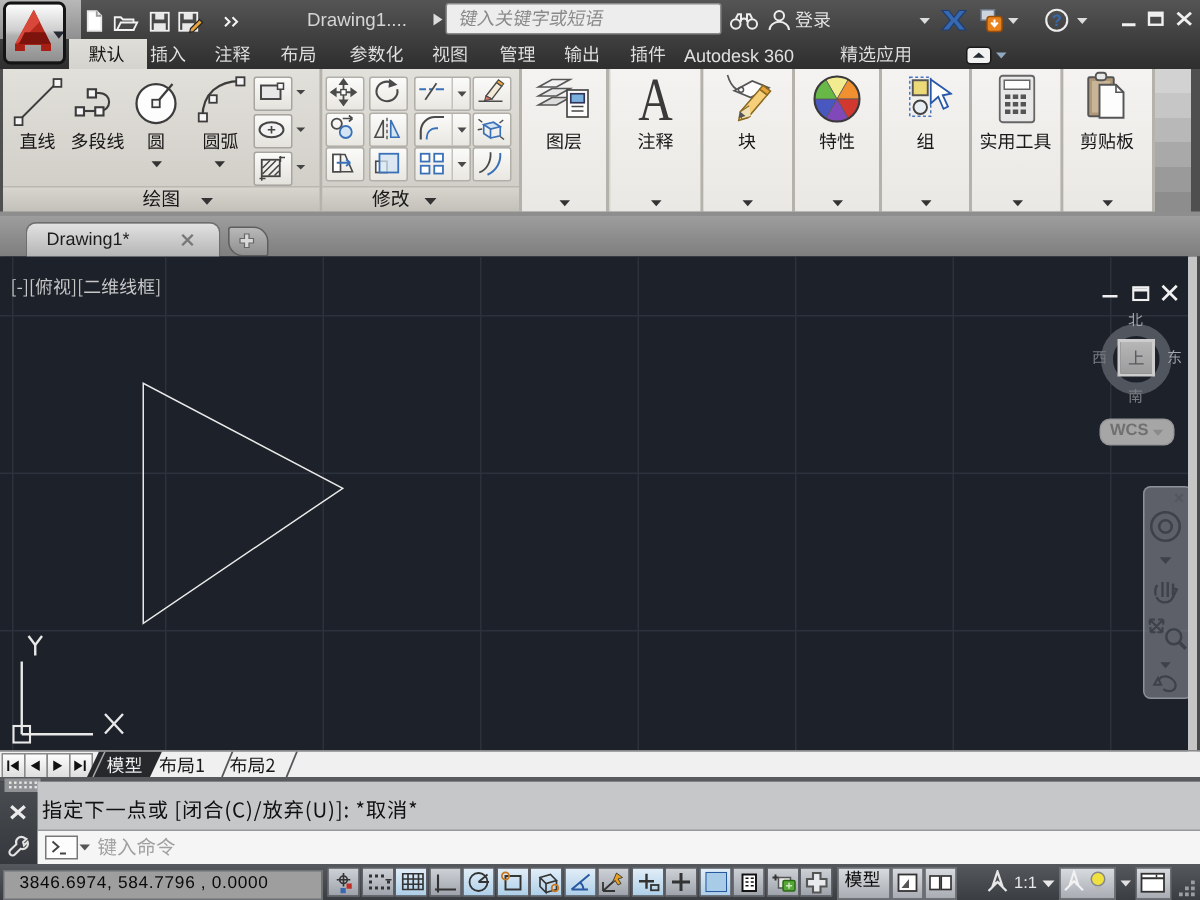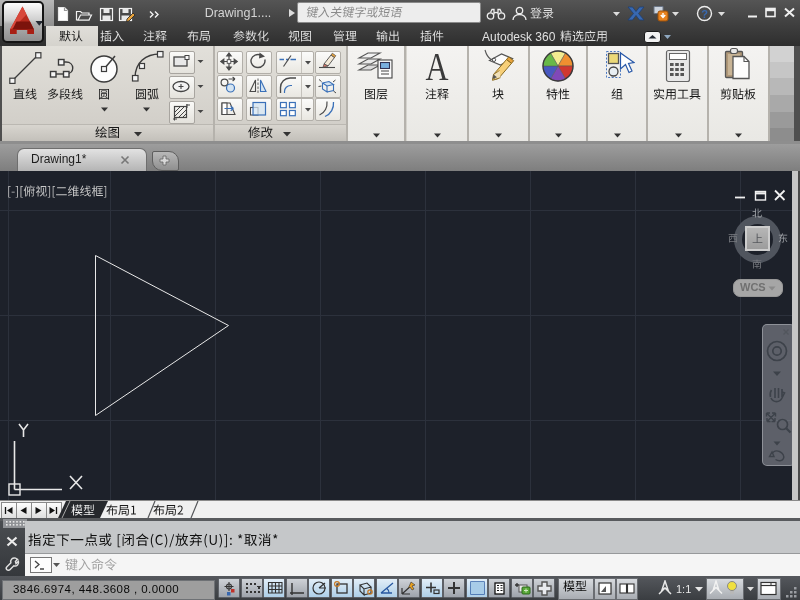--- a/index.html
+++ b/index.html
@@ -134,21 +134,21 @@
 <div style="position:absolute;left:419.5px;top:30px;width:25px;height:16px;">
     <svg width="25" height="16" viewBox="0 0 25 16">
       <path d="M8.8 7.6V8.4H10.2V10.1H8.3V4.1H11.4V3.3H8.3V1.8C9.2 1.7 10.1 1.5 10.8 1.3L10.3 0.6C9.0 1.0 6.7 1.2 4.8 1.3C4.9 1.5 5.0 1.8 5.1 2.1C5.8 2.0 6.7 2.0 7.5 1.9V3.3H4.4V4.1H7.5V10.1H5.5V8.4H7.0V7.7H5.5V6.2C6.0 6.0 6.6 5.9 7.0 5.7L6.6 5.0C6.1 5.2 5.4 5.5 4.7 5.7V11.5H5.5V10.9H10.2V11.5H11.0V5.4H8.8V6.1H10.2V7.6ZM1.9 0.5V2.9H0.6V3.7H1.9V6.5L0.4 6.9L0.7 7.7L1.9 7.4V10.5C1.9 10.6 1.9 10.6 1.8 10.6C1.6 10.6 1.3 10.7 0.9 10.6C1.0 10.9 1.1 11.3 1.1 11.5C1.8 11.5 2.2 11.4 2.4 11.3C2.7 11.2 2.8 10.9 2.8 10.5V7.1L4.1 6.7L4.0 5.9L2.8 6.2V3.7H3.9V2.9H2.8V0.5Z M15.8 6.5V7.3H19.2V11.5H20.1V7.3H23.4V6.5H20.1V3.8H22.9V2.9H20.1V0.6H19.2V2.9H17.6C17.8 2.4 17.9 1.8 18.0 1.3L17.2 1.1C16.9 2.7 16.4 4.2 15.7 5.2C15.9 5.3 16.3 5.5 16.5 5.7C16.8 5.1 17.1 4.5 17.4 3.8H19.2V6.5ZM15.2 0.5C14.6 2.3 13.5 4.1 12.4 5.3C12.5 5.5 12.8 6.0 12.9 6.2C13.3 5.8 13.6 5.3 14.0 4.8V11.5H14.9V3.4C15.3 2.6 15.7 1.7 16.1 0.8Z" fill="#e0e0e0"></path>
     </svg>
   </div>
 <div style="position:absolute;left:559.5px;top:30px;width:49px;height:16px;">
     <svg width="49" height="16" viewBox="0 0 49 16">
       <path d="M0.6 1.4C0.9 2.2 1.2 3.3 1.3 4.0L1.9 3.9C1.8 3.2 1.6 2.1 1.2 1.3ZM3.9 1.2C3.8 2.0 3.4 3.2 3.2 3.9L3.7 4.1C4.0 3.4 4.4 2.3 4.7 1.4ZM0.5 4.5V5.4H2.0C1.7 6.7 1.0 8.3 0.4 9.1C0.5 9.3 0.7 9.7 0.8 10.0C1.3 9.3 1.8 8.2 2.2 7.0V11.5H3.0V6.7C3.4 7.4 3.8 8.1 4.0 8.6L4.6 7.9C4.3 7.5 3.3 6.0 3.0 5.6V5.4H4.4V4.5H3.0V0.5H2.2V4.5ZM7.6 0.5V1.5H5.1V2.1H7.6V2.9H5.4V3.6H7.6V4.4H4.8V5.1H11.5V4.4H8.5V3.6H10.9V2.9H8.5V2.1H11.2V1.5H8.5V0.5ZM9.9 6.5V7.4H6.4V6.5ZM5.5 5.8V11.5H6.4V9.6H9.9V10.6C9.9 10.7 9.8 10.8 9.7 10.8C9.5 10.8 9.0 10.8 8.5 10.8C8.6 11.0 8.7 11.3 8.7 11.5C9.5 11.5 10.0 11.5 10.3 11.4C10.6 11.2 10.7 11.0 10.7 10.6V5.8ZM6.4 8.0H9.9V8.9H6.4Z M12.7 1.4C13.4 2.0 14.2 2.8 14.6 3.4L15.3 2.8C15.0 2.3 14.1 1.4 13.4 0.9ZM17.4 0.8C17.1 1.9 16.6 3.0 15.9 3.7C16.1 3.8 16.5 4.0 16.7 4.2C17.0 3.8 17.2 3.4 17.5 2.9H19.2V4.7H15.8V5.5H18.0C17.8 7.1 17.3 8.2 15.5 8.8C15.7 9.0 16.0 9.3 16.1 9.6C18.1 8.8 18.7 7.4 18.9 5.5H20.1V8.3C20.1 9.2 20.4 9.4 21.3 9.4C21.4 9.4 22.2 9.4 22.4 9.4C23.2 9.4 23.4 9.1 23.5 7.5C23.3 7.5 22.9 7.3 22.7 7.2C22.7 8.4 22.6 8.6 22.3 8.6C22.2 8.6 21.5 8.6 21.4 8.6C21.1 8.6 21.0 8.6 21.0 8.3V5.5H23.4V4.7H20.1V2.9H22.9V2.1H20.1V0.5H19.2V2.1H17.8C18.0 1.8 18.1 1.4 18.2 1.0ZM15.0 5.1H12.7V5.9H14.1V9.6C13.6 9.8 13.1 10.2 12.5 10.7L13.1 11.5C13.8 10.8 14.5 10.2 14.9 10.2C15.2 10.2 15.6 10.5 16.0 10.8C16.8 11.3 17.8 11.4 19.2 11.4C20.4 11.4 22.4 11.3 23.3 11.3C23.4 11.0 23.5 10.5 23.6 10.3C22.4 10.4 20.6 10.5 19.2 10.5C17.9 10.5 16.9 10.5 16.2 10.0C15.6 9.7 15.3 9.4 15.0 9.4Z M27.2 4.7C27.7 6.0 28.2 7.7 28.5 8.8L29.3 8.5C29.1 7.3 28.5 5.7 27.9 4.4ZM29.8 4.0C30.2 5.3 30.6 7.0 30.8 8.1L31.6 7.9C31.5 6.8 31.0 5.1 30.6 3.8ZM29.6 0.6C29.8 1.0 30.1 1.6 30.3 2.0H25.5V5.3C25.5 7.0 25.4 9.4 24.4 11.1C24.6 11.2 25.1 11.4 25.2 11.6C26.2 9.8 26.4 7.1 26.4 5.3V2.9H35.3V2.0H31.3C31.1 1.6 30.8 0.9 30.5 0.4ZM26.5 10.1V11.0H35.5V10.1H32.2C33.3 8.2 34.2 6.0 34.8 4.1L33.8 3.7C33.4 5.8 32.4 8.2 31.3 10.1Z M37.8 1.3V5.7C37.8 7.4 37.7 9.5 36.4 11.0C36.6 11.1 36.9 11.4 37.1 11.6C38.0 10.6 38.4 9.2 38.6 7.8H41.6V11.4H42.5V7.8H45.8V10.3C45.8 10.5 45.7 10.6 45.4 10.6C45.2 10.6 44.4 10.6 43.5 10.6C43.7 10.8 43.8 11.2 43.9 11.4C45.0 11.5 45.7 11.4 46.1 11.3C46.5 11.2 46.6 10.9 46.6 10.3V1.3ZM38.7 2.2H41.6V4.1H38.7ZM45.8 2.2V4.1H42.5V2.2ZM38.7 5.0H41.6V7.0H38.7C38.7 6.5 38.7 6.1 38.7 5.7ZM45.8 5.0V7.0H42.5V5.0Z" fill="#e0e0e0"></path>
     </svg>
   </div>
-<div class="abs" style="left:482px;top:30px;width:84px;color:#e0e0e0;font-size:12px;">Autodesk 360</div>
+<div class="abs" style="left:456px;top:30px;width:84px;color:#e0e0e0;font-size:12px;">Autodesk 360</div>
 <div class="abs" style="left:644px;top:31px;width:15px;height:10px;background:#f2f2f2;border:1px solid #1a1a1a;border-radius:3px;">
     <svg width="15" height="10">
       <path d="M3.5 6.5 l4-3.5 4 3.5 z" fill="#252a33"></path>
     </svg>
   </div>
 <svg class="abs" style="left:663px;top:34px" width="9" height="6">
     <path d="M1 1 l3.5 4 3.5-4 z" fill="#8fa8c0"></path>
   </svg>
 
 <div class="abs" style="left:0;top:46px;width:800px;height:98px;background:#d5d3cd;"></div>
@@ -718,21 +718,21 @@
       <path d="M11.3 1.3C10.3 1.8 8.6 2.3 7.0 2.6V0.6H6.0V4.4C6.0 5.6 6.4 5.9 7.9 5.9C8.3 5.9 10.7 5.9 11.1 5.9C12.4 5.9 12.8 5.5 12.9 3.6C12.6 3.6 12.2 3.4 12.0 3.3C11.9 4.7 11.8 5.0 11.0 5.0C10.5 5.0 8.4 5.0 8.0 5.0C7.1 5.0 7.0 4.9 7.0 4.4V3.4C8.7 3.1 10.7 2.6 12.1 2.1ZM6.9 10.1H11.3V11.5H6.9ZM6.9 9.2V7.9H11.3V9.2ZM6.0 7.0V12.9H6.9V12.3H11.3V12.9H12.3V7.0ZM2.5 0.5V3.3H0.6V4.2H2.5V7.1L0.4 7.7L0.7 8.7L2.5 8.2V11.8C2.5 12.0 2.4 12.0 2.2 12.0C2.1 12.0 1.5 12.0 0.9 12.0C1.0 12.3 1.1 12.7 1.2 12.9C2.1 13.0 2.6 12.9 3.0 12.8C3.3 12.6 3.5 12.3 3.5 11.8V7.9L5.3 7.3L5.1 6.4L3.5 6.8V4.2H5.1V3.3H3.5V0.5Z M17.1 6.8C16.8 9.2 16.1 11.2 14.6 12.3C14.8 12.5 15.2 12.8 15.4 13.0C16.3 12.2 17.0 11.2 17.4 9.9C18.7 12.3 20.7 12.7 23.5 12.7H26.7C26.7 12.4 26.9 12.0 27.1 11.7C26.4 11.7 24.1 11.7 23.6 11.7C22.8 11.7 22.0 11.7 21.4 11.6V8.8H25.4V7.9H21.4V5.7H24.8V4.7H16.9V5.7H20.3V11.3C19.2 10.9 18.4 10.1 17.8 8.7C18.0 8.1 18.1 7.5 18.1 6.9ZM19.9 0.7C20.1 1.1 20.3 1.6 20.5 2.1H15.2V5.0H16.2V3.0H25.5V5.0H26.5V2.1H21.6C21.5 1.6 21.1 0.9 20.9 0.4Z M28.9 1.5V2.6H34.2V12.9H35.2V5.8C36.8 6.6 38.6 7.7 39.5 8.5L40.2 7.6C39.2 6.8 37.0 5.5 35.4 4.8L35.2 5.0V2.6H41.0V1.5Z M42.9 6.1V7.2H55.3V6.1Z M59.6 5.6H66.7V8.0H59.6ZM61.0 10.2C61.2 11.0 61.3 12.2 61.3 12.8L62.3 12.7C62.3 12.1 62.2 10.9 61.9 10.1ZM63.8 10.2C64.2 11.0 64.6 12.1 64.7 12.8L65.7 12.6C65.6 11.9 65.1 10.8 64.7 10.0ZM66.5 10.1C67.2 10.9 68.0 12.1 68.3 12.9L69.2 12.4C68.9 11.7 68.1 10.6 67.4 9.7ZM58.8 9.8C58.4 10.8 57.7 11.9 57.0 12.5L57.9 12.9C58.6 12.2 59.3 11.1 59.7 10.0ZM58.6 4.6V9.0H67.7V4.6H63.6V2.9H68.7V2.0H63.6V0.5H62.5V4.6Z M79.8 1.2C80.7 1.6 81.7 2.2 82.2 2.7L82.8 2.0C82.3 1.5 81.3 0.9 80.4 0.6ZM71.3 11.0 71.5 12.0C73.1 11.7 75.3 11.2 77.4 10.7L77.3 9.8C75.1 10.2 72.8 10.7 71.3 11.0ZM73.1 5.8H75.9V8.1H73.1ZM72.2 4.9V9.0H76.9V4.9ZM71.4 2.7V3.7H78.1C78.2 5.9 78.5 7.9 79.0 9.5C78.1 10.6 77.0 11.5 75.8 12.2C76.0 12.4 76.4 12.8 76.6 13.0C77.6 12.3 78.6 11.5 79.4 10.6C80.0 12.1 80.8 13.0 81.9 13.0C82.9 13.0 83.3 12.3 83.5 10.0C83.2 9.9 82.8 9.6 82.6 9.4C82.5 11.2 82.4 11.9 82.0 11.9C81.3 11.9 80.7 11.1 80.2 9.7C81.2 8.3 82.0 6.7 82.6 4.9L81.6 4.7C81.2 6.1 80.6 7.3 79.8 8.4C79.5 7.1 79.3 5.5 79.1 3.7H83.1V2.7H79.1C79.0 2.0 79.0 1.3 79.0 0.6H78.0C78.0 1.3 78.0 2.0 78.0 2.7Z M89.7 14.2H92.3V13.5H90.6V1.9H92.3V1.2H89.7Z M94.6 3.6V13.0H95.6V3.6ZM94.8 1.2C95.4 1.8 96.2 2.6 96.5 3.2L97.3 2.6C97.0 2.1 96.2 1.3 95.6 0.7ZM101.0 3.2V5.0H96.7V5.9H100.4C99.5 7.4 97.9 8.8 96.0 9.8C96.3 9.9 96.6 10.3 96.7 10.5C98.5 9.5 99.9 8.3 101.0 6.8V10.5C101.0 10.7 100.9 10.8 100.7 10.8C100.5 10.8 99.7 10.8 98.9 10.8C99.1 11.0 99.2 11.5 99.3 11.7C100.3 11.7 101.0 11.7 101.5 11.6C101.9 11.4 102.0 11.1 102.0 10.5V5.9H103.9V5.0H102.0V3.2ZM98.2 1.3V2.2H104.7V11.7C104.7 11.9 104.7 11.9 104.5 11.9C104.3 11.9 103.6 11.9 103.0 11.9C103.1 12.2 103.3 12.6 103.3 12.9C104.2 12.9 104.8 12.9 105.2 12.7C105.6 12.5 105.7 12.2 105.7 11.7V1.3Z M114.5 0.5C113.1 2.6 110.6 4.4 108.0 5.4C108.3 5.6 108.6 6.0 108.8 6.3C109.5 6.0 110.2 5.6 110.8 5.2V5.9H117.7V5.0C118.4 5.4 119.1 5.8 119.9 6.2C120.0 5.9 120.3 5.5 120.6 5.3C118.4 4.4 116.5 3.2 114.9 1.6L115.4 1.0ZM111.2 5.0C112.4 4.2 113.4 3.3 114.3 2.3C115.3 3.4 116.4 4.2 117.6 5.0ZM110.1 7.5V12.9H111.2V12.2H117.4V12.9H118.5V7.5ZM111.2 11.2V8.4H117.4V11.2Z M124.8 14.5 125.6 14.2C124.4 12.3 123.9 10.0 123.9 7.7C123.9 5.4 124.4 3.1 125.6 1.2L124.8 0.8C123.6 2.9 122.8 5.0 122.8 7.7C122.8 10.3 123.6 12.5 124.8 14.5Z M131.8 12.1C133.1 12.1 134.1 11.5 134.9 10.6L134.2 9.8C133.6 10.5 132.8 11.0 131.9 11.0C130.0 11.0 128.8 9.4 128.8 6.9C128.8 4.4 130.1 2.9 131.9 2.9C132.8 2.9 133.4 3.3 134.0 3.8L134.6 3.0C134.1 2.4 133.1 1.8 131.9 1.8C129.4 1.8 127.5 3.7 127.5 6.9C127.5 10.2 129.4 12.1 131.8 12.1Z M137.3 14.5C138.5 12.5 139.3 10.3 139.3 7.7C139.3 5.0 138.5 2.9 137.3 0.8L136.5 1.2C137.7 3.1 138.3 5.4 138.3 7.7C138.3 10.0 137.7 12.3 136.5 14.2Z M141.3 14.3H142.2L146.2 1.2H145.3Z M149.8 0.8C150.1 1.4 150.4 2.1 150.5 2.6L151.4 2.3C151.3 1.8 151.0 1.1 150.7 0.5ZM147.6 2.7V3.7H149.2V6.5C149.2 8.4 149.0 10.5 147.4 12.3C147.6 12.5 147.9 12.7 148.1 12.9C149.9 11.0 150.2 8.7 150.2 6.5V6.4H152.0C151.9 10.1 151.8 11.4 151.6 11.7C151.5 11.9 151.4 11.9 151.2 11.9C151.0 11.9 150.5 11.9 149.9 11.9C150.1 12.1 150.2 12.5 150.2 12.8C150.8 12.8 151.3 12.8 151.7 12.8C152.0 12.8 152.2 12.7 152.5 12.4C152.8 11.9 152.9 10.4 153.0 5.9C153.0 5.8 153.0 5.5 153.0 5.5H150.2V3.7H153.6V2.7ZM155.5 4.0H158.0C157.7 5.7 157.3 7.2 156.7 8.4C156.1 7.2 155.7 5.7 155.4 4.1ZM155.3 0.5C154.9 2.9 154.1 5.1 153.0 6.5C153.3 6.7 153.6 7.1 153.8 7.3C154.2 6.8 154.5 6.3 154.8 5.6C155.1 7.0 155.5 8.3 156.1 9.4C155.3 10.6 154.3 11.4 152.8 12.1C153.0 12.3 153.3 12.8 153.4 13.0C154.8 12.3 155.8 11.4 156.6 10.4C157.4 11.5 158.3 12.3 159.4 12.9C159.6 12.7 159.9 12.3 160.1 12.1C158.9 11.5 158.0 10.6 157.3 9.4C158.1 8.0 158.7 6.2 159.0 4.0H160.0V3.1H155.8C156.0 2.3 156.2 1.5 156.3 0.7Z M163.3 6.3C163.8 6.2 164.5 6.1 171.6 5.8C171.9 6.1 172.1 6.4 172.3 6.6L173.3 6.1C172.5 5.3 171.1 4.0 169.9 3.1L169.1 3.6C169.6 4.0 170.2 4.5 170.7 5.0L164.8 5.2C165.7 4.5 166.6 3.8 167.3 2.9H173.9V2.0H168.7C168.5 1.5 168.1 0.9 167.8 0.4L166.9 0.7C167.1 1.1 167.4 1.6 167.5 2.0H161.9V2.9H166.0C165.1 3.8 164.2 4.6 163.9 4.8C163.5 5.1 163.2 5.3 163.0 5.3C163.1 5.6 163.2 6.1 163.3 6.3ZM169.7 6.6V8.2H165.9V6.7H164.9V8.2H161.8V9.2H164.9C164.7 10.2 164.0 11.4 161.7 12.2C161.9 12.4 162.2 12.7 162.3 13.0C165.0 12.0 165.7 10.6 165.9 9.2H169.7V12.9H170.8V9.2H173.9V8.2H170.8V6.6Z M178.4 14.5 179.2 14.2C178.0 12.3 177.5 10.0 177.5 7.7C177.5 5.4 178.0 3.1 179.2 1.2L178.4 0.8C177.2 2.9 176.5 5.0 176.5 7.7C176.5 10.3 177.2 12.5 178.4 14.5Z M185.3 12.1C187.3 12.1 188.8 11.0 188.8 7.8V2.0H187.6V7.8C187.6 10.2 186.6 11.0 185.3 11.0C184.0 11.0 182.9 10.2 182.9 7.8V2.0H181.7V7.8C181.7 11.0 183.2 12.1 185.3 12.1Z M192.1 14.5C193.3 12.5 194.0 10.3 194.0 7.7C194.0 5.0 193.3 2.9 192.1 0.8L191.3 1.2C192.4 3.1 193.0 5.4 193.0 7.7C193.0 10.0 192.4 12.3 191.3 14.2Z M196.3 14.2H199.0V1.2H196.3V1.9H198.1V13.5H196.3Z M202.9 6.6C203.4 6.6 203.8 6.2 203.8 5.7C203.8 5.1 203.4 4.7 202.9 4.7C202.4 4.7 202.0 5.1 202.0 5.7C202.0 6.2 202.4 6.6 202.9 6.6ZM202.9 12.1C203.4 12.1 203.8 11.7 203.8 11.1C203.8 10.6 203.4 10.2 202.9 10.2C202.4 10.2 202.0 10.6 202.0 11.1C202.0 11.7 202.4 12.1 202.9 12.1Z M211.1 5.5 212.2 4.2 213.2 5.5 213.8 5.1 213.0 3.7 214.4 3.1 214.2 2.4 212.7 2.8 212.5 1.1H211.8L211.7 2.8L210.1 2.4L209.9 3.1L211.4 3.7L210.5 5.1Z M227.4 3.0C227.1 5.0 226.5 6.8 225.8 8.2C225.1 6.7 224.6 5.0 224.3 3.0ZM222.8 2.1V3.0H223.4C223.8 5.4 224.4 7.5 225.2 9.2C224.4 10.5 223.4 11.5 222.4 12.2C222.6 12.4 222.9 12.7 223.1 13.0C224.0 12.3 225.0 11.4 225.7 10.2C226.4 11.3 227.2 12.2 228.3 12.9C228.4 12.6 228.7 12.2 229.0 12.1C227.9 11.4 227.0 10.5 226.3 9.3C227.4 7.4 228.1 5.1 228.5 2.2L227.8 2.0L227.7 2.1ZM216.4 10.1 216.7 11.1 220.7 10.4V12.9H221.7V10.2L222.9 10.0L222.9 9.1L221.7 9.3V2.1H222.7V1.2H216.6V2.1H217.5V10.0ZM218.4 2.1H220.7V4.0H218.4ZM218.4 4.9H220.7V6.8H218.4ZM218.4 7.7H220.7V9.5L218.4 9.8Z M241.7 0.9C241.3 1.7 240.7 2.8 240.2 3.5L241.1 3.8C241.6 3.2 242.2 2.2 242.6 1.3ZM234.8 1.4C235.3 2.2 235.9 3.2 236.1 3.9L237.0 3.5C236.8 2.8 236.2 1.8 235.6 1.0ZM231.2 1.4C232.0 1.8 233.0 2.5 233.5 3.0L234.1 2.2C233.6 1.8 232.6 1.1 231.8 0.7ZM230.5 5.0C231.4 5.4 232.4 6.1 232.9 6.6L233.5 5.8C233.0 5.3 232.0 4.7 231.1 4.3ZM231.0 12.2 231.8 12.8C232.5 11.5 233.4 9.8 234.0 8.4L233.2 7.8C232.6 9.3 231.6 11.1 231.0 12.2ZM236.1 7.7H241.1V9.1H236.1ZM236.1 6.8V5.3H241.1V6.8ZM238.2 0.5V4.4H235.1V13.0H236.1V10.0H241.1V11.7C241.1 11.9 241.1 11.9 240.8 11.9C240.6 11.9 239.9 11.9 239.1 11.9C239.3 12.2 239.4 12.6 239.5 12.9C240.5 12.9 241.2 12.9 241.6 12.7C242.0 12.6 242.1 12.2 242.1 11.7V4.4H239.2V0.5Z M246.2 5.5 247.3 4.2 248.3 5.5 248.9 5.1 248.1 3.7 249.5 3.1 249.3 2.4 247.8 2.8 247.6 1.1H246.9L246.8 2.8L245.2 2.4L245.0 3.1L246.5 3.7L245.6 5.1Z" fill="#111"></path>
     </svg>
   </div>
 <div style="position:absolute;left:65px;top:558px;width:53px;height:17px;">
     <svg width="53" height="17" viewBox="0 0 53 17">
       <path d="M0.7 6.9V7.8H2.1V10.4C2.1 11.0 1.7 11.4 1.5 11.6C1.7 11.8 1.9 12.1 2.0 12.3C2.2 12.1 2.5 11.8 4.5 10.4C4.4 10.3 4.3 9.9 4.3 9.7L3.0 10.5V7.8H4.4V6.9H3.0V5.2H4.3V4.3H1.2C1.5 3.9 1.8 3.4 2.1 2.9H4.3V2.0H2.4C2.6 1.6 2.8 1.1 2.9 0.7L2.0 0.5C1.7 1.8 1.1 3.1 0.3 3.9C0.5 4.1 0.8 4.5 0.9 4.7L1.2 4.4V5.2H2.1V6.9ZM7.5 1.5V2.3H9.1V3.3H7.2V4.1H9.1V5.1H7.5V5.8H9.1V6.8H7.5V7.6H9.1V8.7H7.1V9.4H9.1V11.0H9.8V9.4H12.2V8.7H9.8V7.6H12.0V6.8H9.8V5.8H11.8V4.1H12.5V3.3H11.8V1.5H9.8V0.6H9.1V1.5ZM9.8 4.1H11.0V5.1H9.8ZM9.8 3.3V2.3H11.0V3.3ZM4.8 6.1C4.8 6.1 4.9 6.0 5.0 5.9H6.3C6.2 7.0 6.1 7.9 5.8 8.7C5.6 8.2 5.5 7.7 5.3 7.1L4.7 7.4C4.9 8.3 5.2 9.0 5.5 9.6C5.1 10.7 4.5 11.4 3.8 11.9C3.9 12.0 4.1 12.3 4.3 12.5C5.0 12.0 5.6 11.4 6.0 10.5C7.2 11.9 8.7 12.3 10.5 12.3H12.2C12.3 12.1 12.4 11.7 12.5 11.5C12.1 11.5 10.9 11.5 10.6 11.5C9.0 11.5 7.4 11.1 6.4 9.6C6.8 8.5 7.1 7.0 7.2 5.1L6.7 5.1L6.6 5.1H5.7C6.3 4.1 6.8 2.8 7.3 1.5L6.7 1.1L6.5 1.3H4.6V2.2H6.1C5.8 3.3 5.3 4.3 5.1 4.7C4.9 5.1 4.6 5.4 4.4 5.5C4.5 5.6 4.7 6.0 4.8 6.1Z M16.8 1.6C17.7 2.2 18.4 3.0 18.9 3.8C18.1 7.5 16.5 10.1 13.5 11.6C13.8 11.8 14.2 12.2 14.4 12.4C17.1 10.9 18.7 8.5 19.7 5.1C21.2 7.7 22.1 10.7 25.1 12.3C25.1 12.0 25.4 11.5 25.5 11.2C21.2 8.7 21.6 3.8 17.4 0.8Z M32.6 0.4C31.3 2.1 28.8 3.8 26.4 4.4C26.6 4.7 26.9 5.1 27.0 5.3C28.0 5.0 28.9 4.6 29.8 4.0V4.8H35.0V4.0C35.9 4.5 36.9 5.0 37.8 5.3C38.0 5.0 38.3 4.6 38.6 4.3C36.5 3.8 34.3 2.6 33.1 1.2L33.3 0.9ZM30.0 4.0C30.9 3.4 31.8 2.6 32.5 1.9C33.2 2.6 34.1 3.4 35.0 4.0ZM27.7 5.9V11.5H28.6V10.4H31.6V5.9ZM28.6 6.8H30.7V9.5H28.6ZM33.0 5.9V12.5H34.0V6.8H36.5V9.6C36.5 9.7 36.4 9.8 36.2 9.8C36.0 9.8 35.4 9.8 34.7 9.8C34.8 10.1 34.9 10.4 35.0 10.7C36.0 10.7 36.6 10.7 36.9 10.5C37.3 10.4 37.4 10.1 37.4 9.6V5.9Z M44.2 4.2C44.9 4.8 45.8 5.6 46.2 6.2L46.9 5.6C46.5 5.0 45.6 4.2 44.9 3.6ZM41.2 6.5V7.5H48.3C47.5 8.2 46.6 9.2 45.7 10.0C45.0 9.6 44.3 9.2 43.7 8.8L43.0 9.5C44.4 10.4 46.3 11.7 47.2 12.5L47.9 11.7C47.6 11.4 47.1 11.0 46.5 10.6C47.7 9.4 49.2 7.9 50.1 6.9L49.4 6.5L49.2 6.5ZM45.6 0.5C44.3 2.3 41.8 4.1 39.5 5.1C39.7 5.3 40.0 5.6 40.2 5.9C42.1 5.0 44.1 3.6 45.6 2.1C47.0 3.6 49.2 5.0 50.9 5.8C51.1 5.6 51.4 5.2 51.7 5.0C49.8 4.3 47.5 2.8 46.2 1.4L46.5 0.9Z" fill="#a0a0a0"></path>
     </svg>
   </div>
 <div class="abs" style="left:0;top:576px;width:800px;height:24px;background:linear-gradient(#55585d,#3a3d41);"></div>
 <div class="abs" style="left:2px;top:580px;width:211px;height:18px;background:#9e9e9e;border:1px solid #6e7175;"></div>
-<div class="abs" style="left:13px;top:583px;color:#0a0a0a;font-size:11.5px;letter-spacing:0.45px;">3846.6974,  448.3608 ,  0.0000</div>
+<div class="abs" style="left:13px;top:583px;color:#0a0a0a;font-size:11.5px;letter-spacing:0.45px;">3846.6974,  584.7796 ,  0.0000</div>
 <div class="abs" style="left:218px;top:578px;width:20px;height:18px;background:linear-gradient(#ced2d7,#9ea3ab);border:1px solid #5e6167;border-radius:1px;">
     <svg width="21" height="18" viewBox="0 0 21 18">
       <g stroke="#333" fill="none" stroke-width="1.1">
         <path d="M10 3 v9 M5.5 7.5 h9"></path>
         <circle cx="10" cy="7.5" r="2.5"></circle>
       </g>
       <rect x="12" y="10" width="3.5" height="3.5" fill="#c03028"></rect>
       <rect x="8" y="13" width="3.5" height="3.5" fill="#3868b0"></rect>
     </svg>
   </div>

